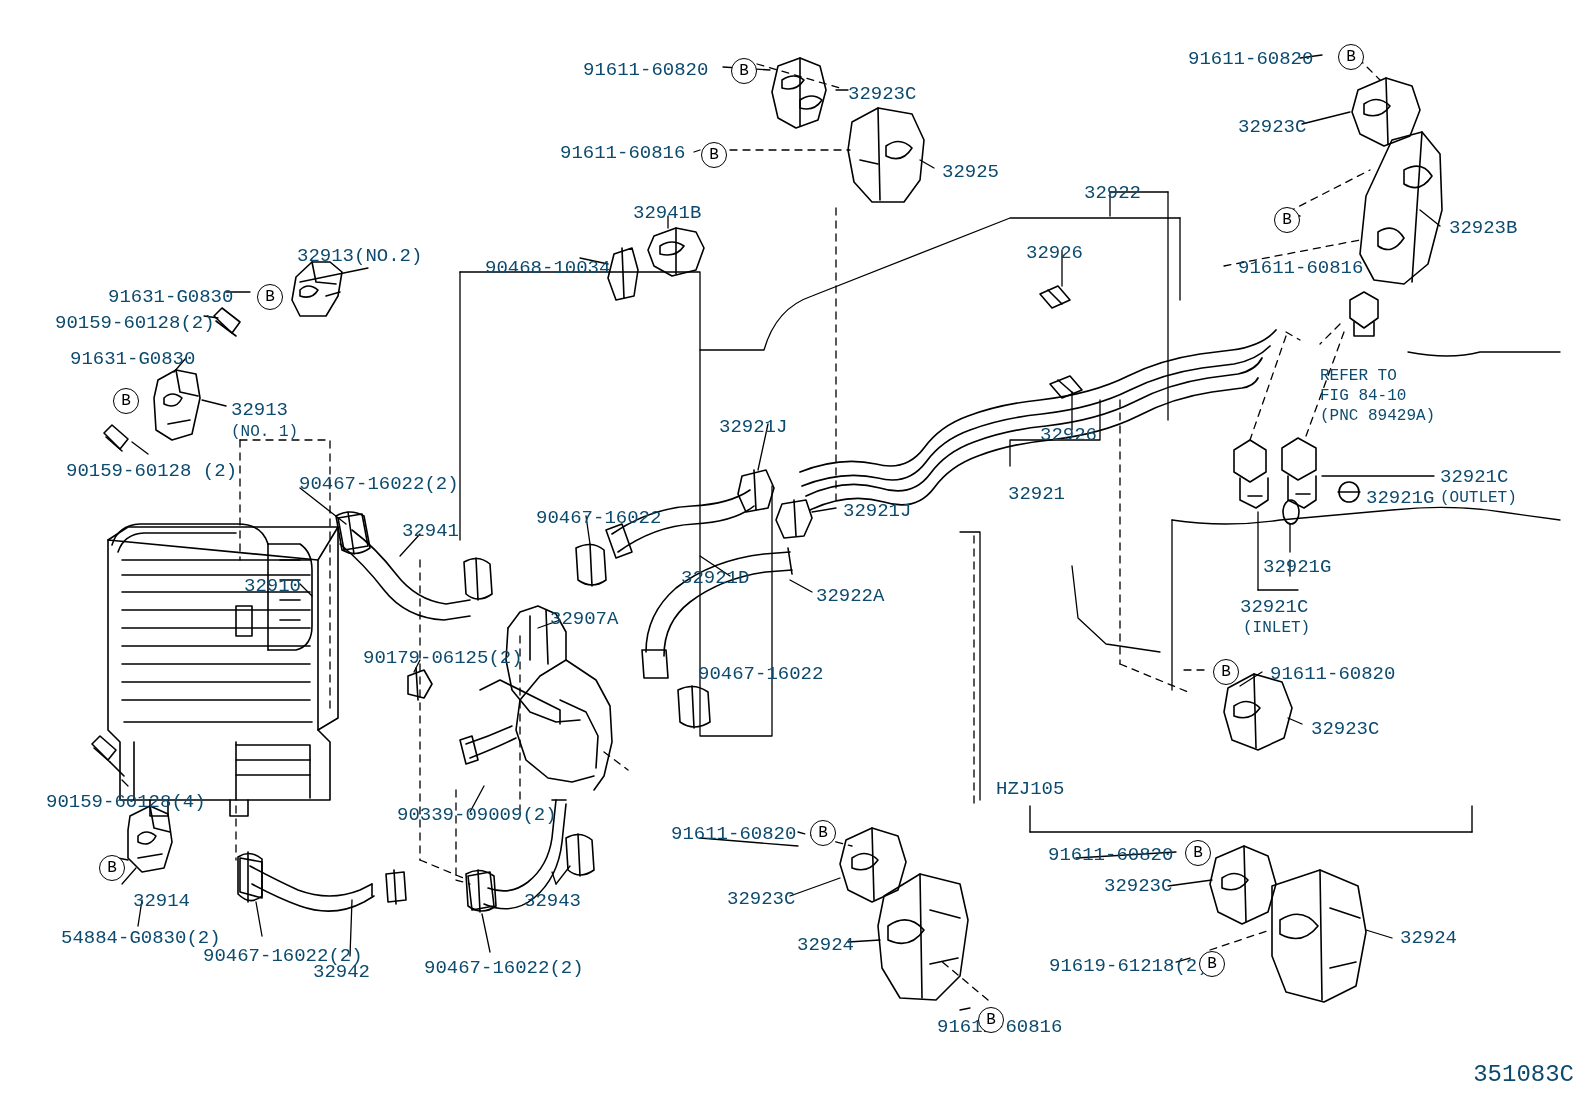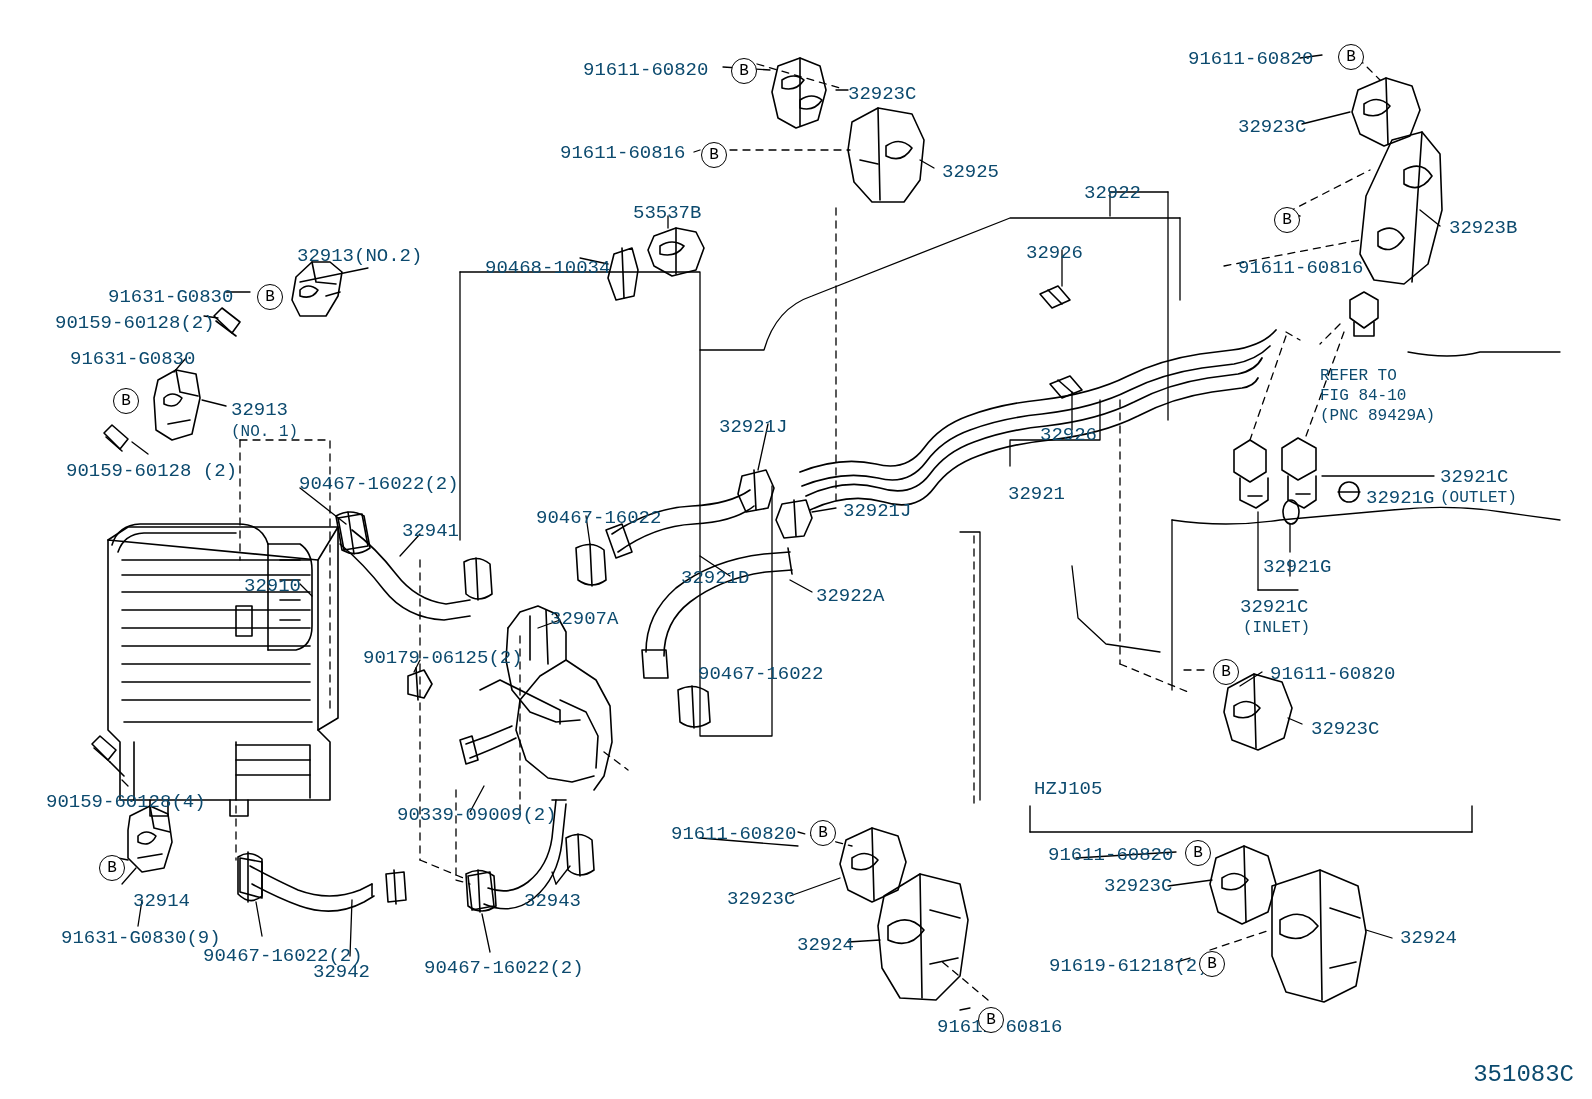--- a/index.html
+++ b/index.html
@@ -444,21 +444,21 @@
   <div class="lbl" style="left:848px; top:84px;">32923C</div>
   <div class="lbl" style="left:560px; top:143px;">91611-60816</div>
   <div class="lbl" style="left:942px; top:162px;">32925</div>
   <div class="lbl" style="left:1188px; top:49px;">91611-60820</div>
   <div class="lbl" style="left:1238px; top:117px;">32923C</div>
   <div class="lbl" style="left:1449px; top:218px;">32923B</div>
   <div class="lbl" style="left:1238px; top:258px;">91611-60816</div>
   <div class="lbl" style="left:1084px; top:183px;">32922</div>
   <div class="lbl" style="left:1026px; top:243px;">32926</div>
   <div class="lbl" style="left:297px; top:246px;">32913(NO.2)</div>
-  <div class="lbl" style="left:633px; top:203px;">53537B</div>
+  <div class="lbl" style="left:633px; top:203px;">32941B</div>
   <div class="lbl" style="left:485px; top:258px;">90468-10034</div>
   <div class="lbl" style="left:108px; top:287px;">91631-G0830</div>
   <div class="lbl" style="left:55px; top:313px;">90159-60128(2)</div>
   <div class="lbl" style="left:70px; top:349px;">91631-G0830</div>
   <div class="lbl" style="left:231px; top:400px;">32913</div>
   <div class="lbl small" style="left:231px; top:424px;">(NO. 1)</div>
   <div class="lbl" style="left:66px; top:461px;">90159-60128 (2)</div>
   <div class="lbl" style="left:299px; top:474px;">90467-16022(2)</div>
   <div class="lbl" style="left:402px; top:521px;">32941</div>
   <div class="lbl" style="left:536px; top:508px;">90467-16022</div>
@@ -485,30 +485,30 @@
   <div class="lbl" style="left:524px; top:891px;">32943</div>
   <div class="lbl" style="left:671px; top:824px;">91611-60820</div>
   <div class="lbl" style="left:727px; top:889px;">32923C</div>
   <div class="lbl" style="left:797px; top:935px;">32924</div>
   <div class="lbl" style="left:937px; top:1017px;">91611-60816</div>
   <div class="lbl" style="left:1048px; top:845px;">91611-60820</div>
   <div class="lbl" style="left:1104px; top:876px;">32923C</div>
   <div class="lbl" style="left:1400px; top:928px;">32924</div>
   <div class="lbl" style="left:1049px; top:956px;">91619-61218(2)</div>
   <div class="lbl" style="left:133px; top:891px;">32914</div>
-  <div class="lbl" style="left:61px; top:928px;">91631-G0830(9)</div>
+  <div class="lbl" style="left:61px; top:928px;">54884-G0830(2)</div>
   <div class="lbl" style="left:203px; top:946px;">90467-16022(2)</div>
   <div class="lbl" style="left:313px; top:962px;">32942</div>
   <div class="lbl" style="left:424px; top:958px;">90467-16022(2)</div>
 
   <div class="lbl small" style="left:1320px; top:366px; line-height:1.25;"><span>REFER TO
 FIG 84-10
 (PNC 89429A)</span></div>
 
-  <div class="lbl" style="left:1034px; top:779px;text-align:center;">HZJ105</div>
+  <div class="lbl" style="left:996px; top:779px;text-align:center;">HZJ105</div>
 
   <div class="lbl code">351083C</div>
 
   <div class="circle-b" style="left:731px; top:58px;">B</div>
   <div class="circle-b" style="left:701px; top:142px;">B</div>
   <div class="circle-b" style="left:1338px; top:44px;">B</div>
   <div class="circle-b" style="left:1274px; top:207px;">B</div>
   <div class="circle-b" style="left:257px; top:284px;">B</div>
   <div class="circle-b" style="left:113px; top:388px;">B</div>
   <div class="circle-b" style="left:1213px; top:659px;">B</div>

